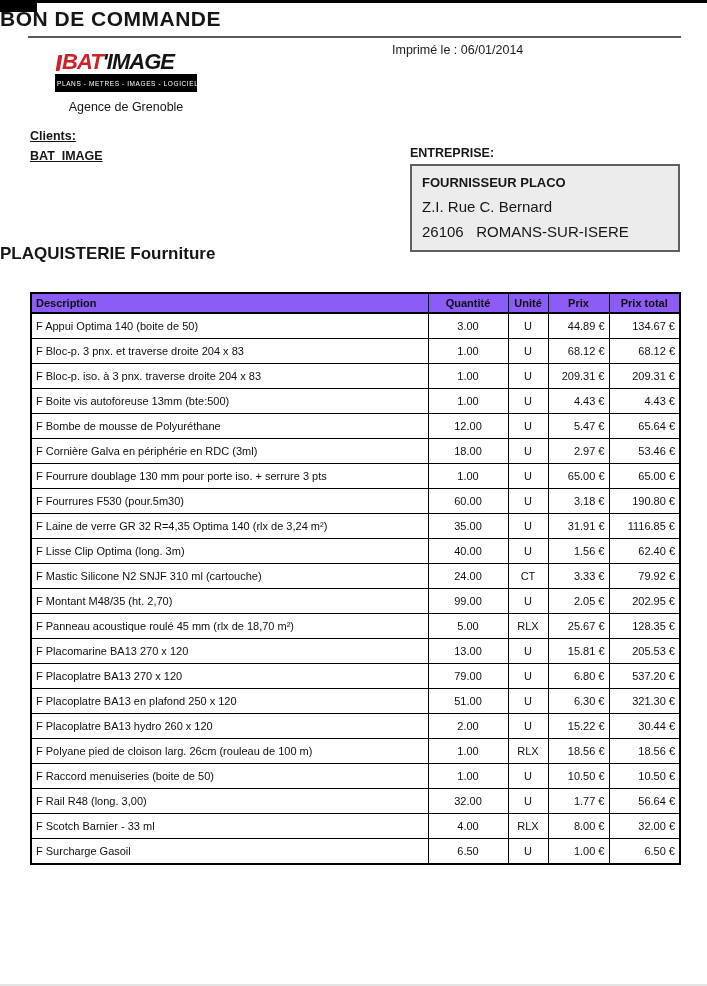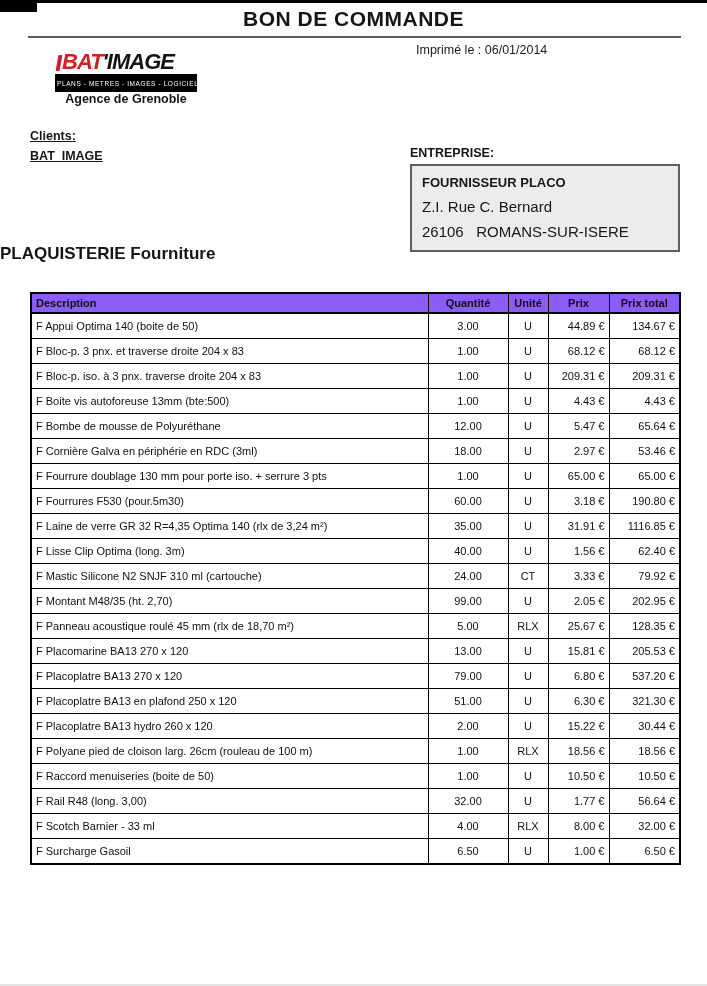--- a/index.html
+++ b/index.html
@@ -7,38 +7,38 @@
     width:707px;height:986px;position:relative;background:#ffffff;
     font-family:"Liberation Sans","DejaVu Sans",sans-serif;color:#111;
     overflow:hidden;
   }
   
   .edge-top{position:absolute;top:0;left:0;right:0;height:3px;background:#000;}
   .edge-corner{position:absolute;top:0;left:0;width:37px;height:12px;background:#000;}
   .edge-bottom{position:absolute;bottom:0;left:0;right:0;height:2px;background:#e4e4e4;}
 
   .doc-title{
-    position:absolute;top:7px;left:0;width:100%;text-align:center;
+    position:absolute;top:7px;left:0;width:100%;text-align:left;
     font-size:21px;font-weight:bold;letter-spacing:0.5px;color:#161616;
   }
   .title-rule{position:absolute;top:36px;left:28px;width:653px;height:2px;background:#5b5b5b;}
 
-  .printed{position:absolute;top:43px;left:416px;font-size:12.5px;color:#1c1c1c;}
+  .printed{position:absolute;top:43px;left:392px;font-size:12.5px;color:#1c1c1c;}
 
   
   .logo{position:absolute;top:50px;left:55px;width:142px;}
   .brand{font-size:22px;font-weight:bold;font-style:italic;letter-spacing:-1px;
     white-space:nowrap;line-height:24px;padding-left:2px;}
   .brand .mark{display:inline-block;width:4px;height:16px;margin-right:1px;
     transform:skewX(-10deg);border-radius:1px;vertical-align:-2px;}
   .brand .red{color:#cf2128;}
   .brand .black{color:#141414;}
   .tagline-bar{background:#000;color:#fff;font-size:6.5px;letter-spacing:0.6px;
     text-align:center;padding:6px 2px 5px 2px;white-space:nowrap;}
-  .agency{font-size:12.5px;font-weight:bold;text-align:center;color:#161616;}
+  .agency{font-size:12.5px;font-weight:normal;text-align:center;margin-top:8px;color:#161616;}
 
   
   .clients{position:absolute;top:129px;left:30px;font-size:12.5px;font-weight:bold;color:#161616;}
   .clients .label{text-decoration:underline;}
   .clients .name{margin-top:6px;white-space:pre;text-decoration:underline;}
 
   
   .enterprise{position:absolute;top:146px;left:410px;width:270px;font-size:12.5px;color:#161616;}
   .enterprise .label{font-weight:bold;}
   .ent-box{margin-top:4px;background:#ececec;border:2px solid #5f5f5f;

